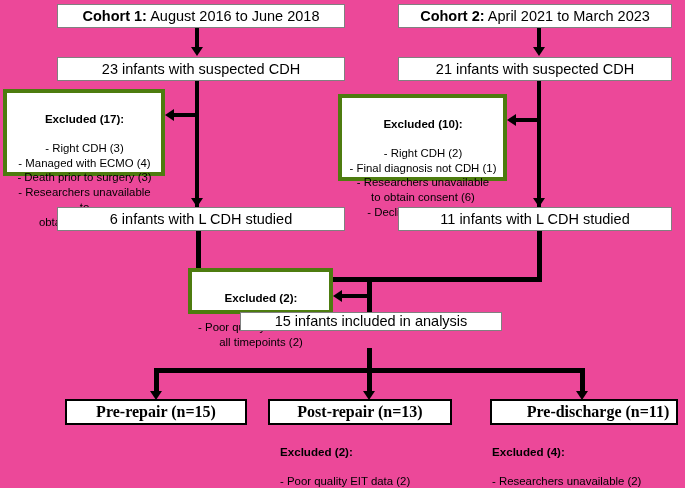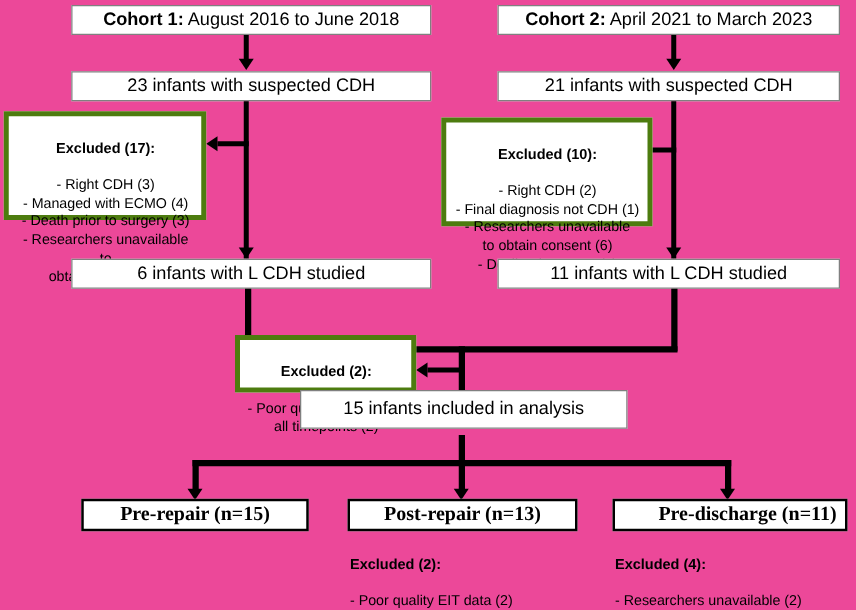--- a/index.html
+++ b/index.html
@@ -146,21 +146,21 @@
   <div class="node" style="left:398px; top:57px; width:274px; height:24px;">
     <span>21 infants with suspected CDH</span>
   </div>
 
   <div class="vline" style="left:537px; top:81px; width:4px; height:126px;"></div>
   <div class="arrow-down" style="left:533px; top:198px;"></div>
 
   <div class="hline" style="left:516px; top:118px; width:25px; height:4px;"></div>
   <div class="arrow-left" style="left:507px; top:114px;"></div>
 
-  <div class="excl" style="left:338px; top:94px; width:169px; height:87px;margin-left:15px;">
+  <div class="excl" style="left:338px; top:94px; width:169px; height:87px;">
     <span class="etitle">Excluded (10):</span>
     <span class="ebody">- Right CDH (2)
 - Final diagnosis not CDH (1)
 - Researchers unavailable
 to obtain consent (6)
 - Declined consent (1)</span>
   </div>
 
   <div class="node" style="left:398px; top:207px; width:274px; height:24px;">
     <span>11 infants with L CDH studied</span>
@@ -174,41 +174,41 @@
 
   <div class="hline" style="left:342px; top:294px; width:28px; height:4px;"></div>
   <div class="arrow-left" style="left:333px; top:290px;"></div>
 
   <div class="excl" style="left:188px; top:268px; width:145px; height:46px;">
     <span class="etitle">Excluded (2):</span>
     <span class="ebody">- Poor quality EIT data at
 all timepoints (2)</span>
   </div>
 
-  <div class="node" style="left:240px; top:312px; width:262px; height:31px;">
+  <div class="node" style="left:240px; top:312px; width:262px; height:19px;">
     <span>15 infants included in analysis</span>
   </div>
 
   <div class="vline" style="left:367px; top:348px; width:5px; height:24px;"></div>
   <div class="hline" style="left:154px; top:368px; width:431px; height:5px;"></div>
 
   <div class="vline" style="left:154px; top:368px; width:5px; height:26px;"></div>
   <div class="arrow-down" style="left:150px; top:391px;"></div>
 
   <div class="vline" style="left:367px; top:368px; width:5px; height:26px;"></div>
   <div class="arrow-down" style="left:363px; top:391px;"></div>
 
   <div class="vline" style="left:580px; top:368px; width:5px; height:26px;"></div>
   <div class="arrow-down" style="left:576px; top:391px;"></div>
 
   <div class="node heavy" style="left:65px; top:399px; width:182px; height:26px;">
     <span>Pre-repair (n=15)</span>
   </div>
 
-  <div class="node heavy" style="left:278px; top:399px; width:184px; height:26px;">
+  <div class="node heavy" style="left:268px; top:399px; width:184px; height:26px;">
     <span>Post-repair (n=13)</span>
   </div>
   <div class="note" style="left:280px; top:429px; width:190px;">
     <span class="etitle">Excluded (2):</span>
     <span class="ebody">- Poor quality EIT data (2)</span>
   </div>
 
   <div class="node heavy" style="left:490px; top:399px; width:188px; height:26px;padding-left:28px;">
     <span>Pre-discharge (n=11)</span>
   </div>

